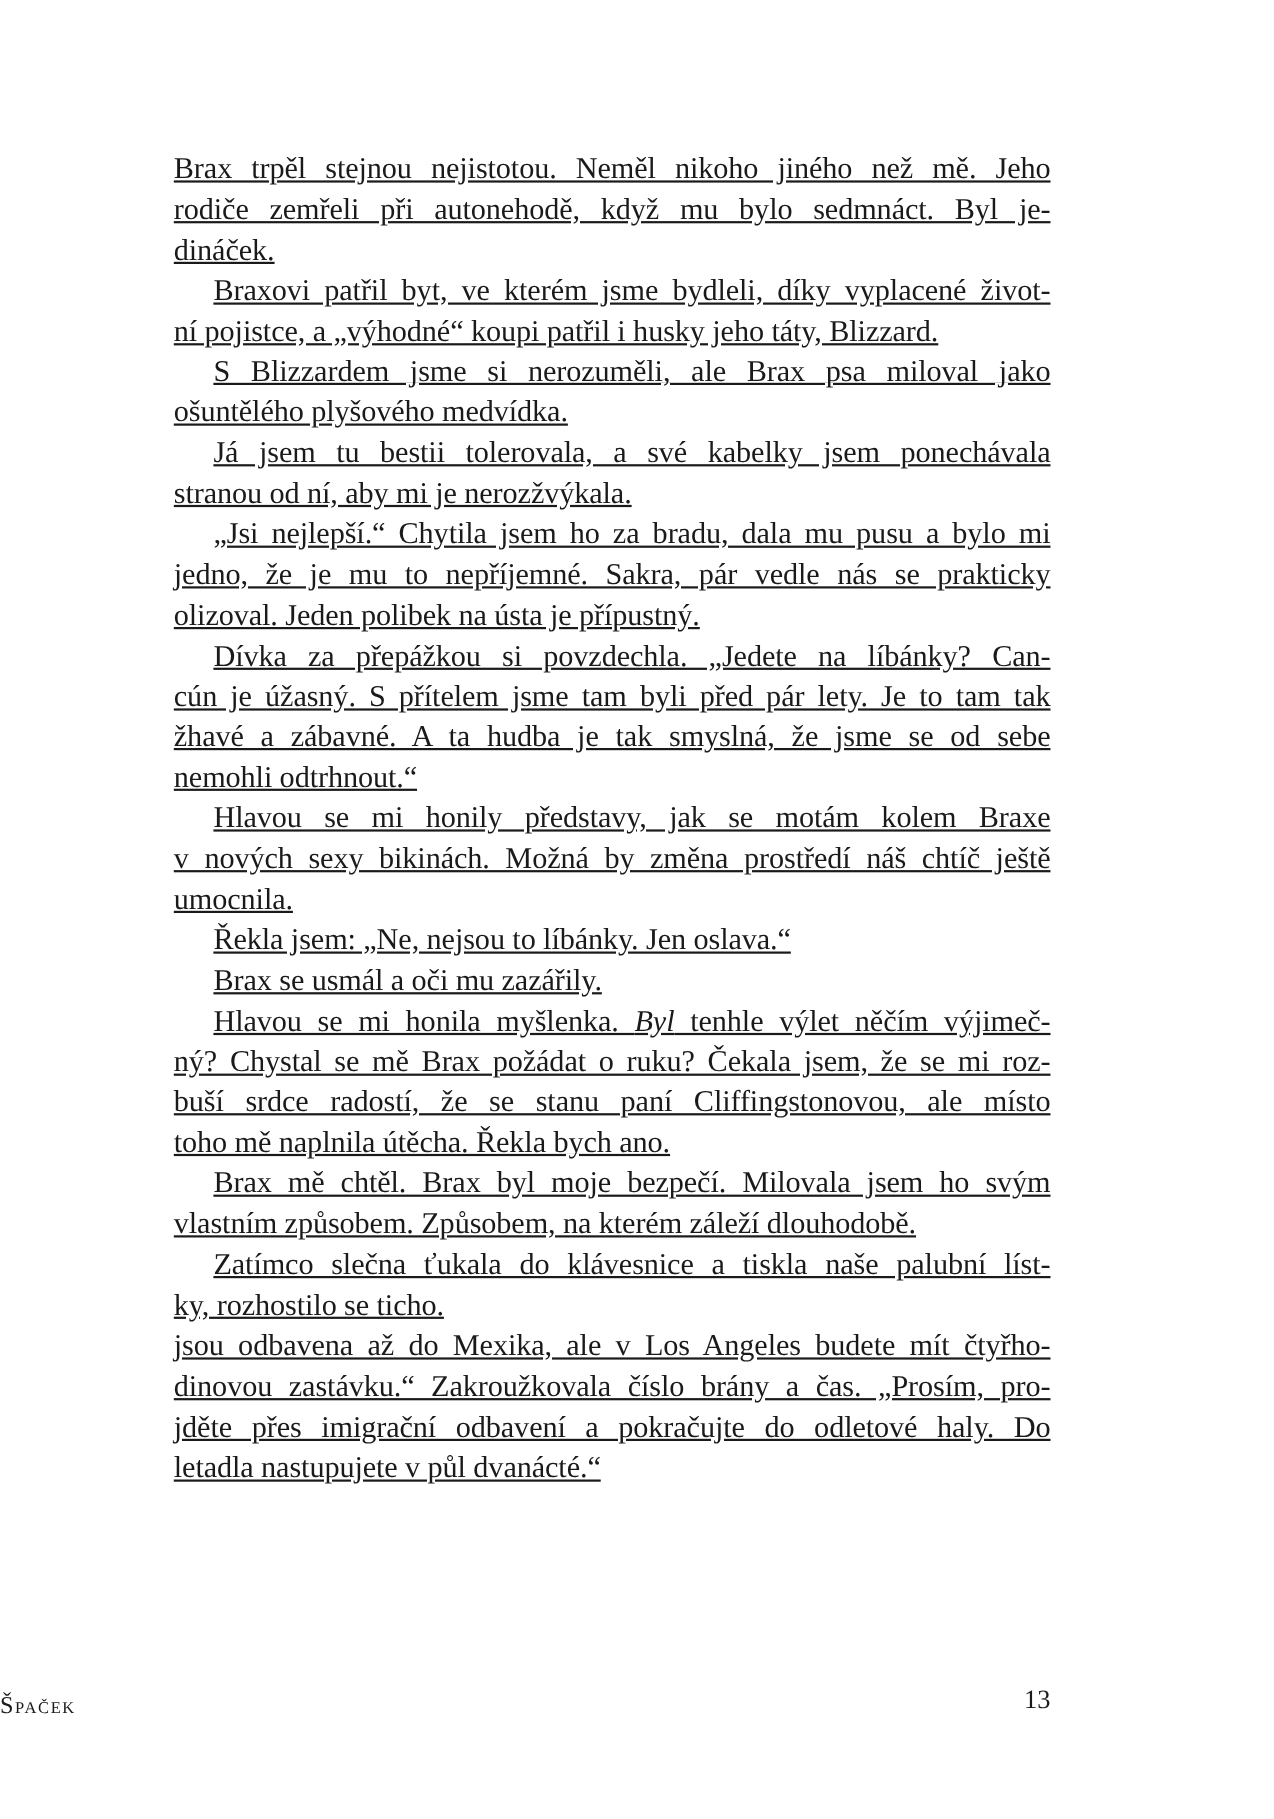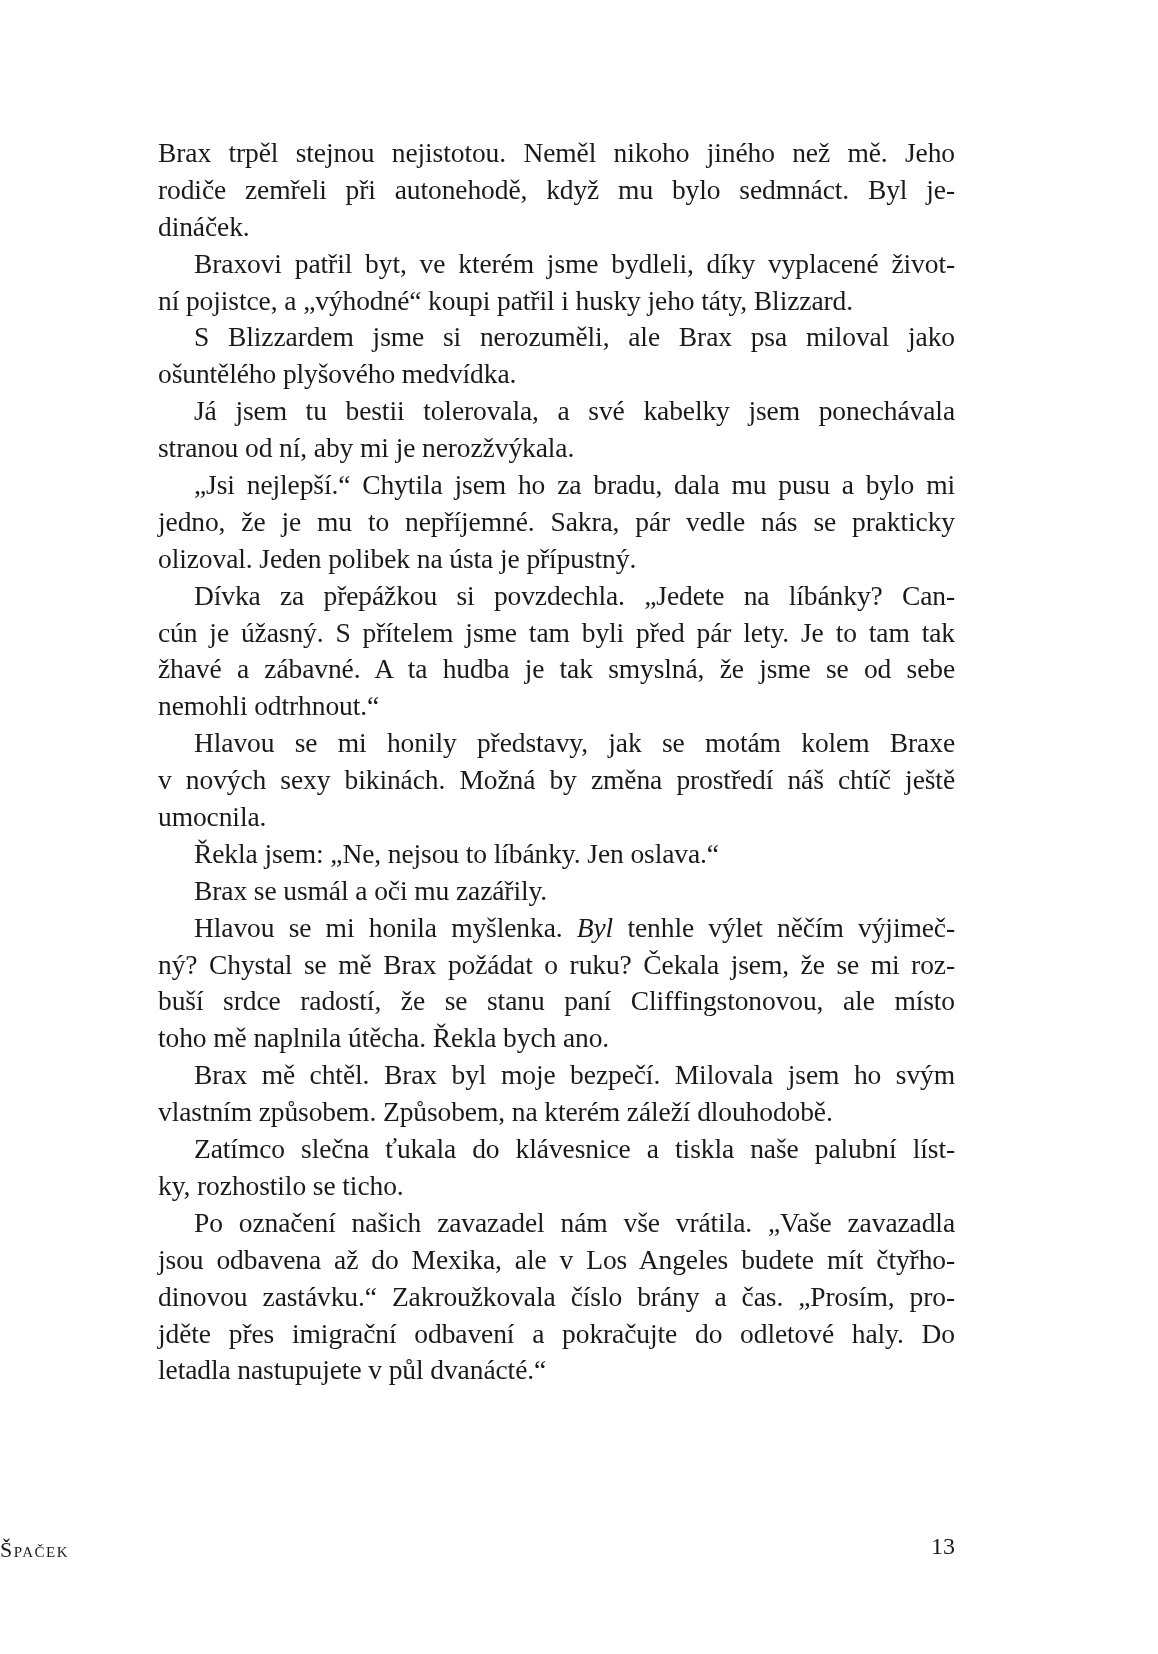--- a/index.html
+++ b/index.html
@@ -33,20 +33,21 @@
       letter-spacing: -0.1px;
     }
     .para { margin: 0; padding: 0; }
     .line {
       display: block;
       height: 36.9px;
       white-space: nowrap;
       text-align: justify;
       text-align-last: justify;
       overflow: visible;
+      text-decoration: underline;
     }
     .line.indent { padding-left: 36px; }
     .line.last { text-align: right; text-align-last: left; }
     .line em { font-style: italic; }
     .footer-title {
       position: absolute;
       left: 0;
       width: 1106px;
       top: 1537px;
       font-family: "Liberation Serif", "DejaVu Serif", serif;
@@ -114,21 +115,20 @@
       </div>
       <div class="para">
         <span class="line indent">Brax mě chtěl. Brax byl moje bezpečí. Milovala jsem ho svým</span>
         <span class="line last">vlastním způsobem. Způsobem, na kterém záleží dlouhodobě.</span>
       </div>
       <div class="para">
         <span class="line indent">Zatímco slečna ťukala do klávesnice a tiskla naše palubní líst-</span>
         <span class="line last">ky, rozhostilo se ticho.</span>
       </div>
       <div class="para">
-        <span class="line indent">Po označení našich zavazadel nám vše vrátila. „Vaše zavazadla</span>
         <span class="line">jsou odbavena až do Mexika, ale v Los Angeles budete mít čtyřho-</span>
         <span class="line">dinovou zastávku.“ Zakroužkovala číslo brány a čas. „Prosím, pro-</span>
         <span class="line">jděte přes imigrační odbavení a pokračujte do odletové haly. Do</span>
         <span class="line last">letadla nastupujete v půl dvanácté.“</span>
       </div>
     </div>
   <div class="footer-title">Špaček</div>
   <div class="page-number">13</div>
 </div>
 

